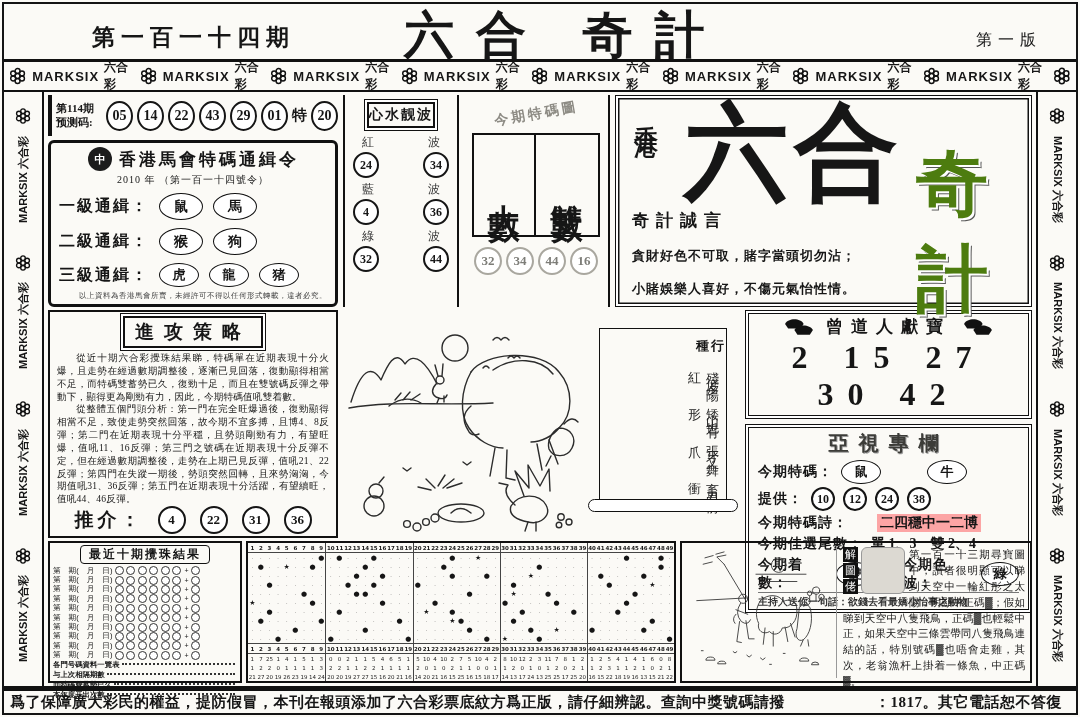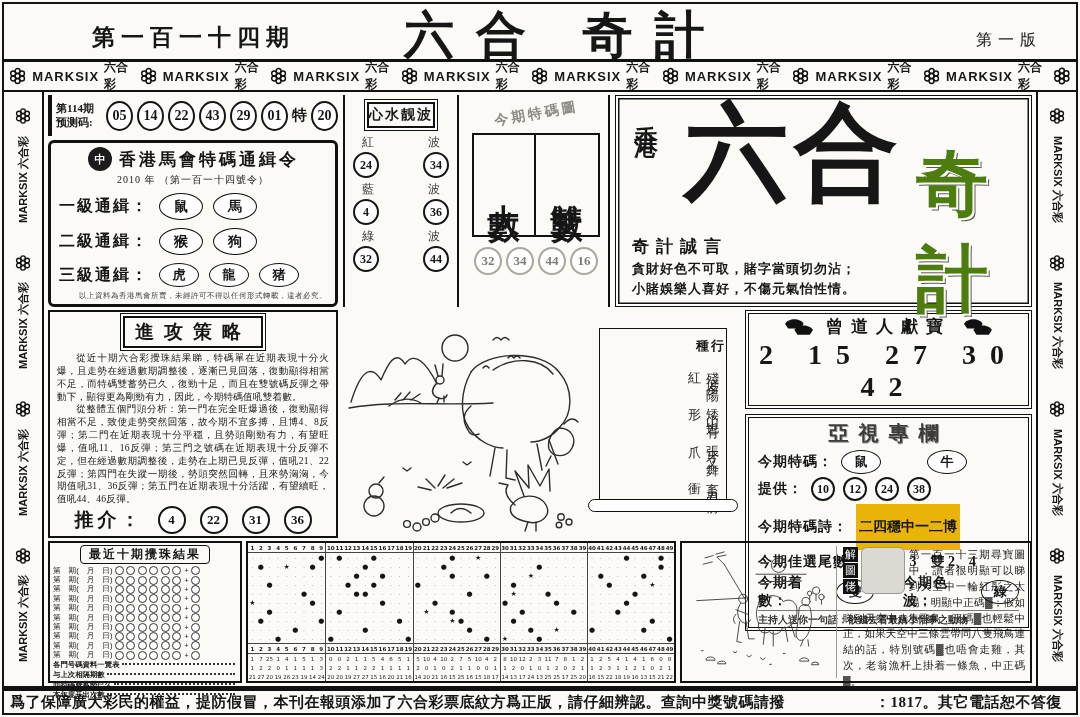--- a/index.html
+++ b/index.html
@@ -61,46 +61,46 @@
   .book{display:flex;border:2px solid #111;}
   .book .cell{width:62px;height:100px;display:flex;align-items:center;justify-content:center;writing-mode:vertical-rl;font-size:32px;font-weight:bold;letter-spacing:6px;}
   .book .cell:first-child{border-right:2px solid #111;}
   .spc-nums{display:flex;gap:4px;margin-top:10px;}
   .mast{flex:1;border:1.6px solid #111;box-shadow:inset 0 0 0 2px #fff,inset 0 0 0 3.5px #111;position:relative;min-width:0;}
   .mast-place{position:absolute;left:14px;top:10px;writing-mode:vertical-rl;font-size:24px;font-weight:900;letter-spacing:8px;}
   .mast-big1{position:absolute;left:68px;top:-12px;font-size:104px;font-weight:900;letter-spacing:6px;font-family:"Liberation Serif",serif;}
   .mast-big2{position:absolute;left:300px;top:40px;font-size:72px;font-weight:900;letter-spacing:10px;color:#4d7c0f;text-shadow:2px 2px 0 #fff,3px 3px 0 #555;}
   .mast-slogan{position:absolute;left:16px;bottom:8px;}
   .mast-slogan .st{font-size:17px;font-weight:bold;letter-spacing:7px;}
-  .mast-slogan .sl{font-size:13px;font-weight:bold;margin-top:2px;letter-spacing:1px;}
+  .mast-slogan .sl{font-size:13px;font-weight:bold;margin-top:15px;letter-spacing:1px;}
   
   .strat{width:290px;flex:0 0 auto;border:2px solid #111;padding:4px 7px;display:flex;flex-direction:column;}
   .strat-title{align-self:center;border:2.5px solid #111;box-shadow:0 0 0 2px #fff,0 0 0 3px #111;font-size:19px;font-weight:bold;letter-spacing:10px;padding:1px 10px;margin-bottom:4px;}
   .strat p{font-size:9.6px;line-height:1.34;text-align:justify;text-indent:2em;letter-spacing:.2px;}
   .strat-rec{display:flex;align-items:center;gap:14px;justify-content:center;margin-top:auto;padding-bottom:2px;}
   .strat-rec .lab{font-size:19px;font-weight:bold;letter-spacing:4px;}
   .scene{width:238px;flex:0 0 auto;position:relative;}
   .scene svg{width:100%;height:100%;}
   .scrollbox{width:154px;flex:0 0 auto;display:flex;flex-direction:column;align-items:center;padding-top:18px;}
   .scroll-body{width:128px;height:172px;border:1.6px solid #111;display:flex;flex-direction:column;align-items:flex-end;padding-top:8px;}
   .scroll-title{font-size:13px;font-weight:bold;letter-spacing:2px;margin-bottom:6px;}
   .scroll-cols{writing-mode:vertical-rl;height:140px;display:flex;gap:10px;font-size:13px;letter-spacing:6px;color:#222;}
   .scroll-cols div{margin:0 5px;}
   .scroll-roller{width:150px;height:13px;border:1.6px solid #111;border-radius:7px;margin-top:-1px;background:#fff;}
   .colB4{flex:1;display:flex;flex-direction:column;gap:5px;min-width:0;}
   .treas{border:1.6px solid #111;box-shadow:inset 0 0 0 2px #fff,inset 0 0 0 3px #111;padding:4px 10px 5px;text-align:center;}
   .treas-hd{display:flex;align-items:center;justify-content:center;gap:10px;}
   .treas-title{font-size:17px;font-weight:bold;letter-spacing:8px;}
-  .treas-nums{font-size:28px;font-weight:bold;letter-spacing:14px;margin-top:1px;}
+  .treas-nums{font-size:32px;font-weight:bold;letter-spacing:14px;margin-top:1px;}
   .atv{flex:1;border:1.6px solid #111;box-shadow:inset 0 0 0 2px #fff,inset 0 0 0 3px #111;padding:5px 12px 3px;display:flex;flex-direction:column;}
   .atv-title{text-align:center;font-size:20px;font-weight:900;letter-spacing:10px;color:#3c3c38;text-shadow:1px 1px 0 #999;}
   .atv-row{display:flex;align-items:center;gap:8px;margin-top:3px;font-size:14px;font-weight:bold;}
   .atv-row .lab{letter-spacing:1px;}
   .atv-row .val{font-weight:bold;}
-  .smudge{background:#eab308;padding:14px 3px;}
+  .smudge{background:#fca5a5;padding:0 3px;margin-left:21px;}
   .atv-note{margin-top:auto;border-top:1px solid #777;font-size:10px;padding-top:2px;color:#333;font-weight:bold;}
   
   .res{width:194px;flex:0 0 auto;border:2px solid #111;padding:2px 3px;display:flex;flex-direction:column;font-family:"Liberation Sans",sans-serif;}
   .res-title{align-self:center;border:1.6px solid #111;border-radius:4px;font-size:12px;font-weight:bold;letter-spacing:2px;padding:0 8px;margin-bottom:2px;}
   .res-row{display:flex;align-items:center;gap:1px;height:9.4px;font-size:7.6px;}
   .res-row .gap{display:inline-block;width:6px;}
   .rc{width:9px;height:9px;border:1px solid #333;border-radius:50%;background:#fff;flex:0 0 auto;margin-left:1.5px;}
   .res-row .plus{font-size:7px;margin-left:2px;}
   .res-foot{display:flex;align-items:center;font-size:7.4px;font-weight:bold;height:9px;margin-top:1px;}
   .res-foot .dots{flex:1;border-bottom:2px dotted #333;margin:0 2px 2px;}

